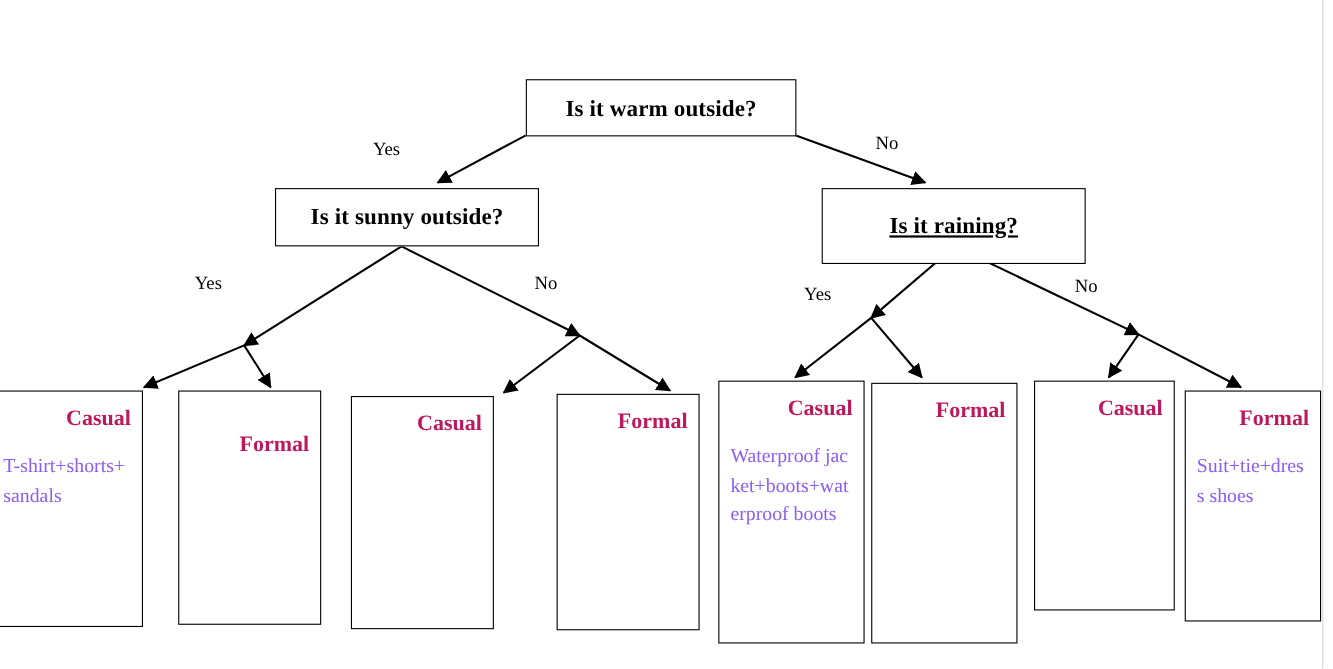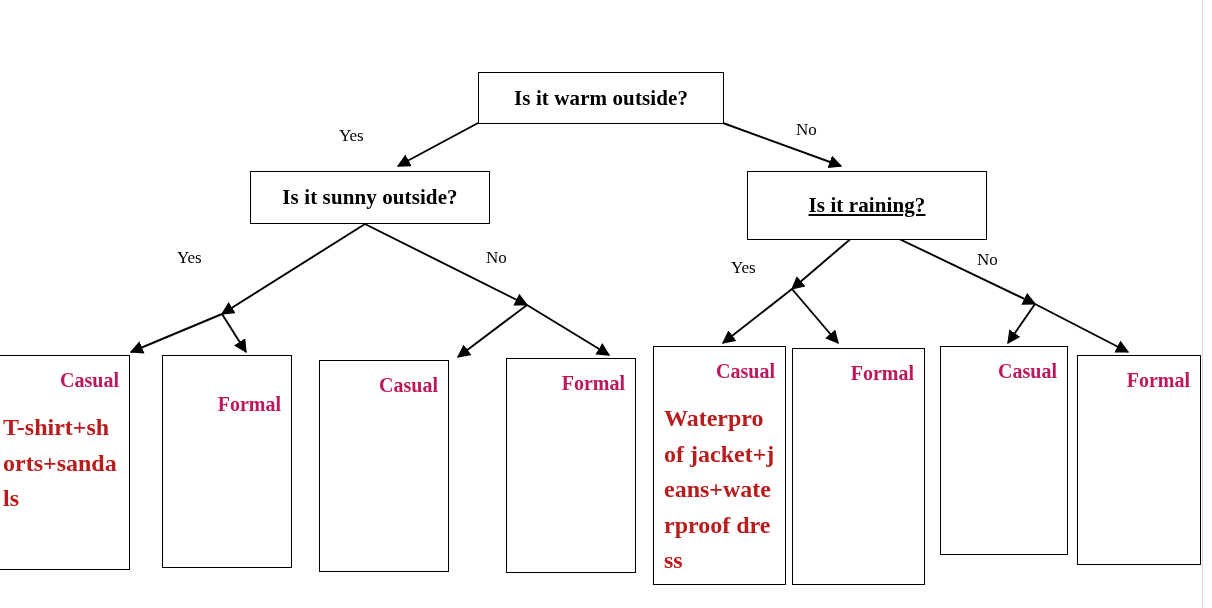--- a/index.html
+++ b/index.html
@@ -45,26 +45,25 @@
   .leaf-title {
     font-weight: bold;
     font-size: 20px;
     line-height: 1.0;
     color: #be185d;
     margin-bottom: 20px;
     word-break: break-all;
     text-align: right;
   }
   .leaf-body {
-    font-size: 24px;
+    font-size: 18px;
     line-height: 1.48;
-    color: #b91c1c;
+    color: #8b5cf6;
     word-break: break-all;
     overflow-wrap: anywhere;
-    font-weight: bold;
   }
   .edge-label {
     position: absolute;
     font-size: 17px;
     color: #000000;
     white-space: nowrap;
     z-index: 6;
   }
   .page-edge {
     position: absolute;
@@ -135,33 +134,34 @@
   <div class="node leaf" style="left:319px; top:360px; width:130px; height:212px;">
     <div class="leaf-title">Casual</div>
   </div>
 
   <div class="node leaf" style="left:506px; top:358px; width:130px; height:215px;">
     <div class="leaf-title">Formal</div>
   </div>
 
   <div class="node leaf" style="left:653px; top:346px; width:133px; height:239px;">
     <div class="leaf-title">Casual</div>
-    <div class="leaf-body">Waterproof jacket+jeans+waterproof dress</div>
+    <div class="leaf-body">Waterproof jacket+boots+waterproof boots</div>
   </div>
 
   <div class="node leaf" style="left:792px; top:348px; width:133px; height:237px;">
     <div class="leaf-title">Formal</div>
   </div>
 
   <div class="node leaf" style="left:940px; top:346px; width:128px; height:209px;">
     <div class="leaf-title">Casual</div>
   </div>
 
   <div class="node leaf" style="left:1077px; top:355px; width:124px; height:210px;">
     <div class="leaf-title">Formal</div>
+    <div class="leaf-body">Suit+tie+dress shoes</div>
   </div>
 
   <div class="edge-label" style="left:339px; top:126px;"><span>Yes</span></div>
   <div class="edge-label" style="left:796px; top:120px;"><span>No</span></div>
   <div class="edge-label" style="left:177px; top:248px;"><span>Yes</span></div>
   <div class="edge-label" style="left:486px; top:248px;"><span>No</span></div>
   <div class="edge-label" style="left:731px; top:258px;"><span>Yes</span></div>
   <div class="edge-label" style="left:977px; top:250px;"><span>No</span></div>
 
 </div>

